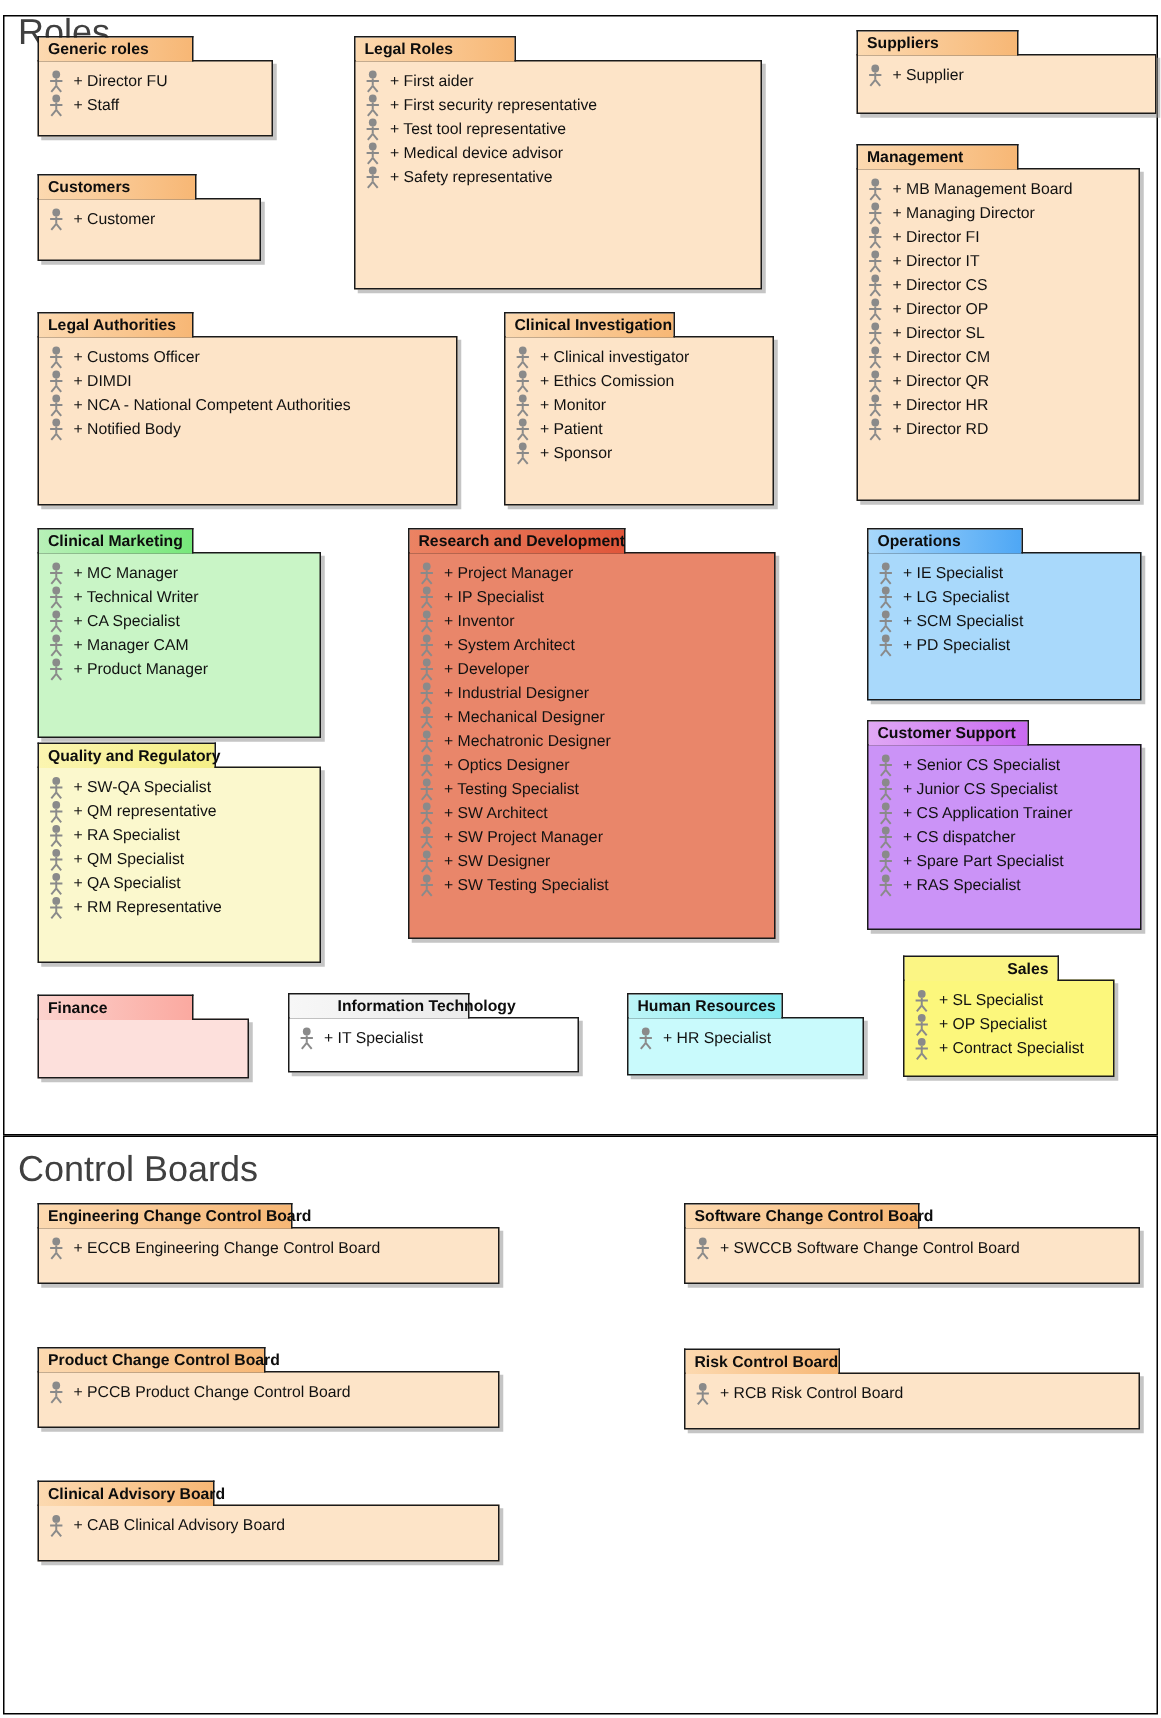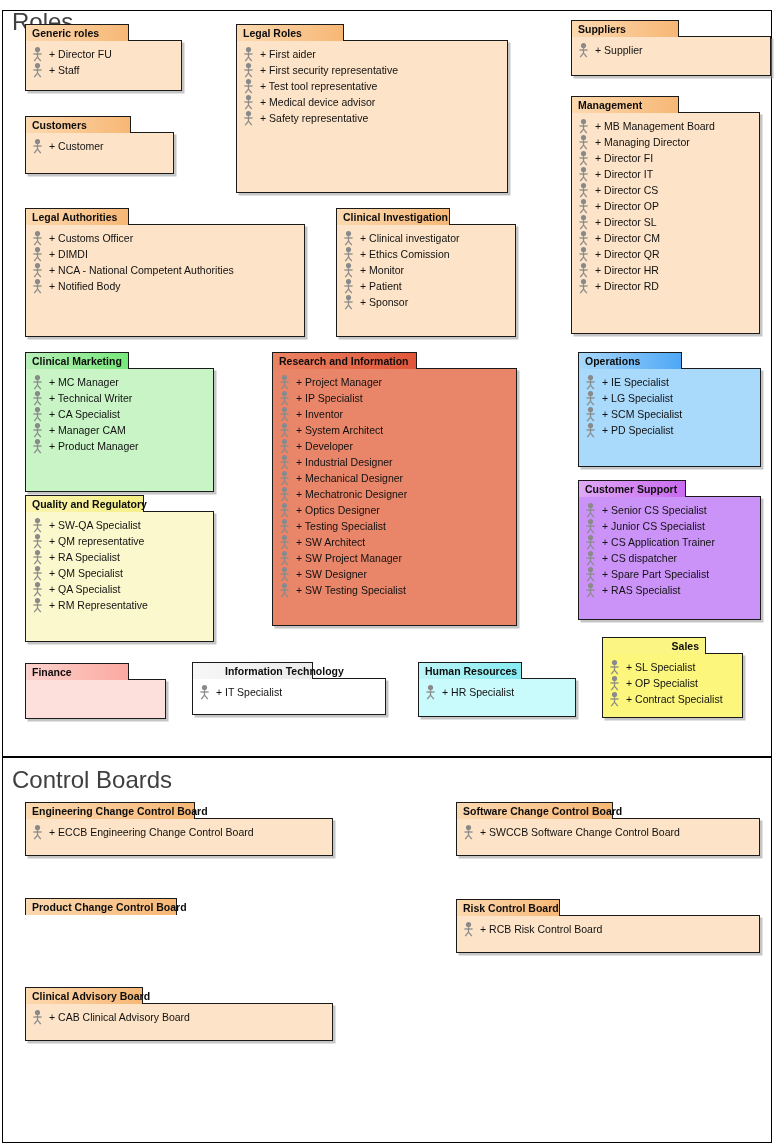--- a/index.html
+++ b/index.html
@@ -514,21 +514,21 @@
                 <line x1="3.4" y1="8.0" x2="11.6" y2="8.0" stroke="#8a8a8a" stroke-width="1.3"></line>
                 <line x1="7.5" y1="11.2" x2="4.2" y2="15.2" stroke="#8a8a8a" stroke-width="1.3"></line>
                 <line x1="7.5" y1="11.2" x2="10.8" y2="15.2" stroke="#8a8a8a" stroke-width="1.3"></line>
               </svg></span>
             <span class="item-label">+ RM Representative</span>
           </div>
         </div>
       </div>
       <div class="pkg" style="left: 272px; top: 352px; width: 245px; height: 274px;">
         <div class="pkg-tab" style="width: 145px; background: linear-gradient(to right, rgb(235, 131, 99) 0%, rgb(224, 86, 58) 100%);">
-          <span>Research and Information</span>
+          <span>Research and Development</span>
         </div>
         <div class="pkg-body" style="width: 245px; height: 258px; background: rgb(233, 134, 106);">
           <div class="item">
             <span class="actor"><svg width="15" height="16" viewBox="0 0 15 16">
                 <circle cx="7.5" cy="3.6" r="2.6" fill="#8a8a8a"></circle>
                 <line x1="7.5" y1="6.2" x2="7.5" y2="11.2" stroke="#8a8a8a" stroke-width="1.3"></line>
                 <line x1="3.4" y1="8.0" x2="11.6" y2="8.0" stroke="#8a8a8a" stroke-width="1.3"></line>
                 <line x1="7.5" y1="11.2" x2="4.2" y2="15.2" stroke="#8a8a8a" stroke-width="1.3"></line>
                 <line x1="7.5" y1="11.2" x2="10.8" y2="15.2" stroke="#8a8a8a" stroke-width="1.3"></line>
               </svg></span>
@@ -887,20 +887,32 @@
                 <line x1="7.5" y1="11.2" x2="4.2" y2="15.2" stroke="#8a8a8a" stroke-width="1.3"></line>
                 <line x1="7.5" y1="11.2" x2="10.8" y2="15.2" stroke="#8a8a8a" stroke-width="1.3"></line>
               </svg></span>
             <span class="item-label">+ SWCCB Software Change Control Board</span>
           </div>
         </div>
       </div>
       <div class="pkg" style="left: 25px; top: 898px; width: 308px; height: 54px;">
         <div class="pkg-tab" style="width: 152px; background: linear-gradient(to right, rgb(252, 217, 176) 0%, rgb(247, 183, 117) 100%);">
           <span>Product Change Control Board</span>
+        </div>
+        <div class="pkg-body" style="width: 308px; height: 38px; background: rgb(253, 228, 200);">
+          <div class="item">
+            <span class="actor"><svg width="15" height="16" viewBox="0 0 15 16">
+                <circle cx="7.5" cy="3.6" r="2.6" fill="#8a8a8a"></circle>
+                <line x1="7.5" y1="6.2" x2="7.5" y2="11.2" stroke="#8a8a8a" stroke-width="1.3"></line>
+                <line x1="3.4" y1="8.0" x2="11.6" y2="8.0" stroke="#8a8a8a" stroke-width="1.3"></line>
+                <line x1="7.5" y1="11.2" x2="4.2" y2="15.2" stroke="#8a8a8a" stroke-width="1.3"></line>
+                <line x1="7.5" y1="11.2" x2="10.8" y2="15.2" stroke="#8a8a8a" stroke-width="1.3"></line>
+              </svg></span>
+            <span class="item-label">+ PCCB Product Change Control Board</span>
+          </div>
         </div>
       </div>
       <div class="pkg" style="left: 456px; top: 899px; width: 304px; height: 54px;">
         <div class="pkg-tab" style="width: 104px; background: linear-gradient(to right, rgb(252, 217, 176) 0%, rgb(247, 183, 117) 100%);">
           <span>Risk Control Board</span>
         </div>
         <div class="pkg-body" style="width: 304px; height: 38px; background: rgb(253, 228, 200);">
           <div class="item">
             <span class="actor"><svg width="15" height="16" viewBox="0 0 15 16">
                 <circle cx="7.5" cy="3.6" r="2.6" fill="#8a8a8a"></circle>

